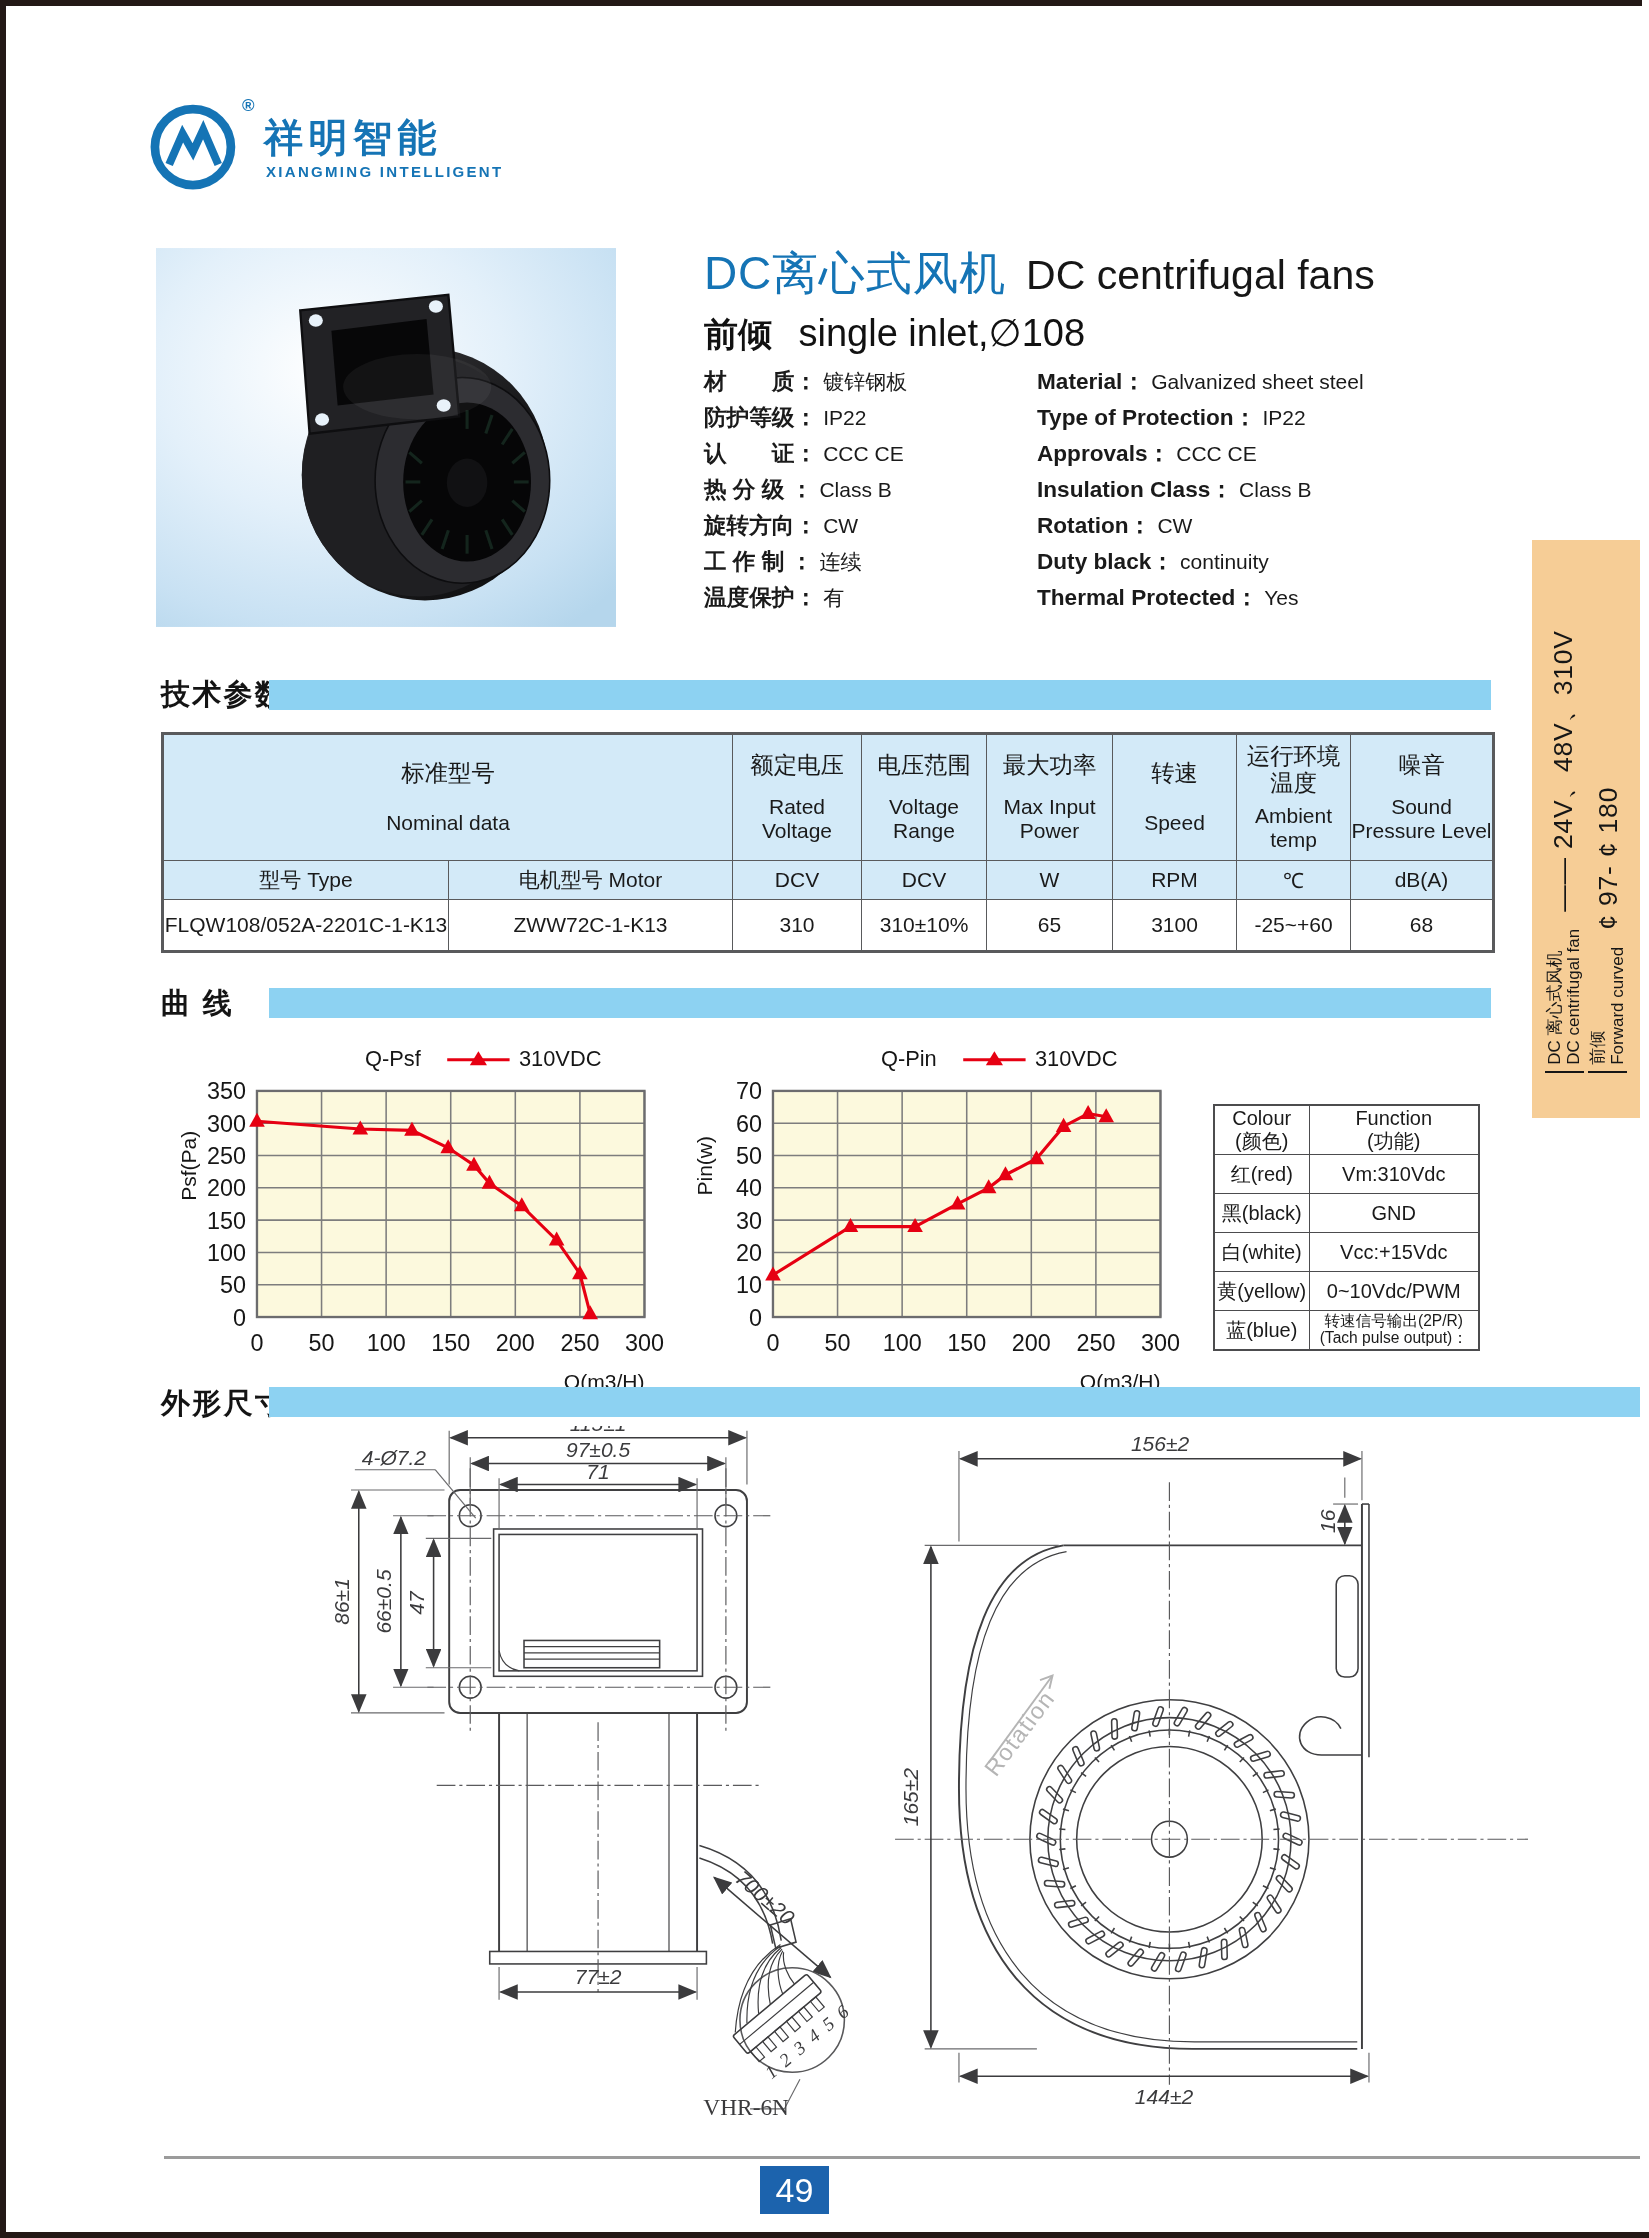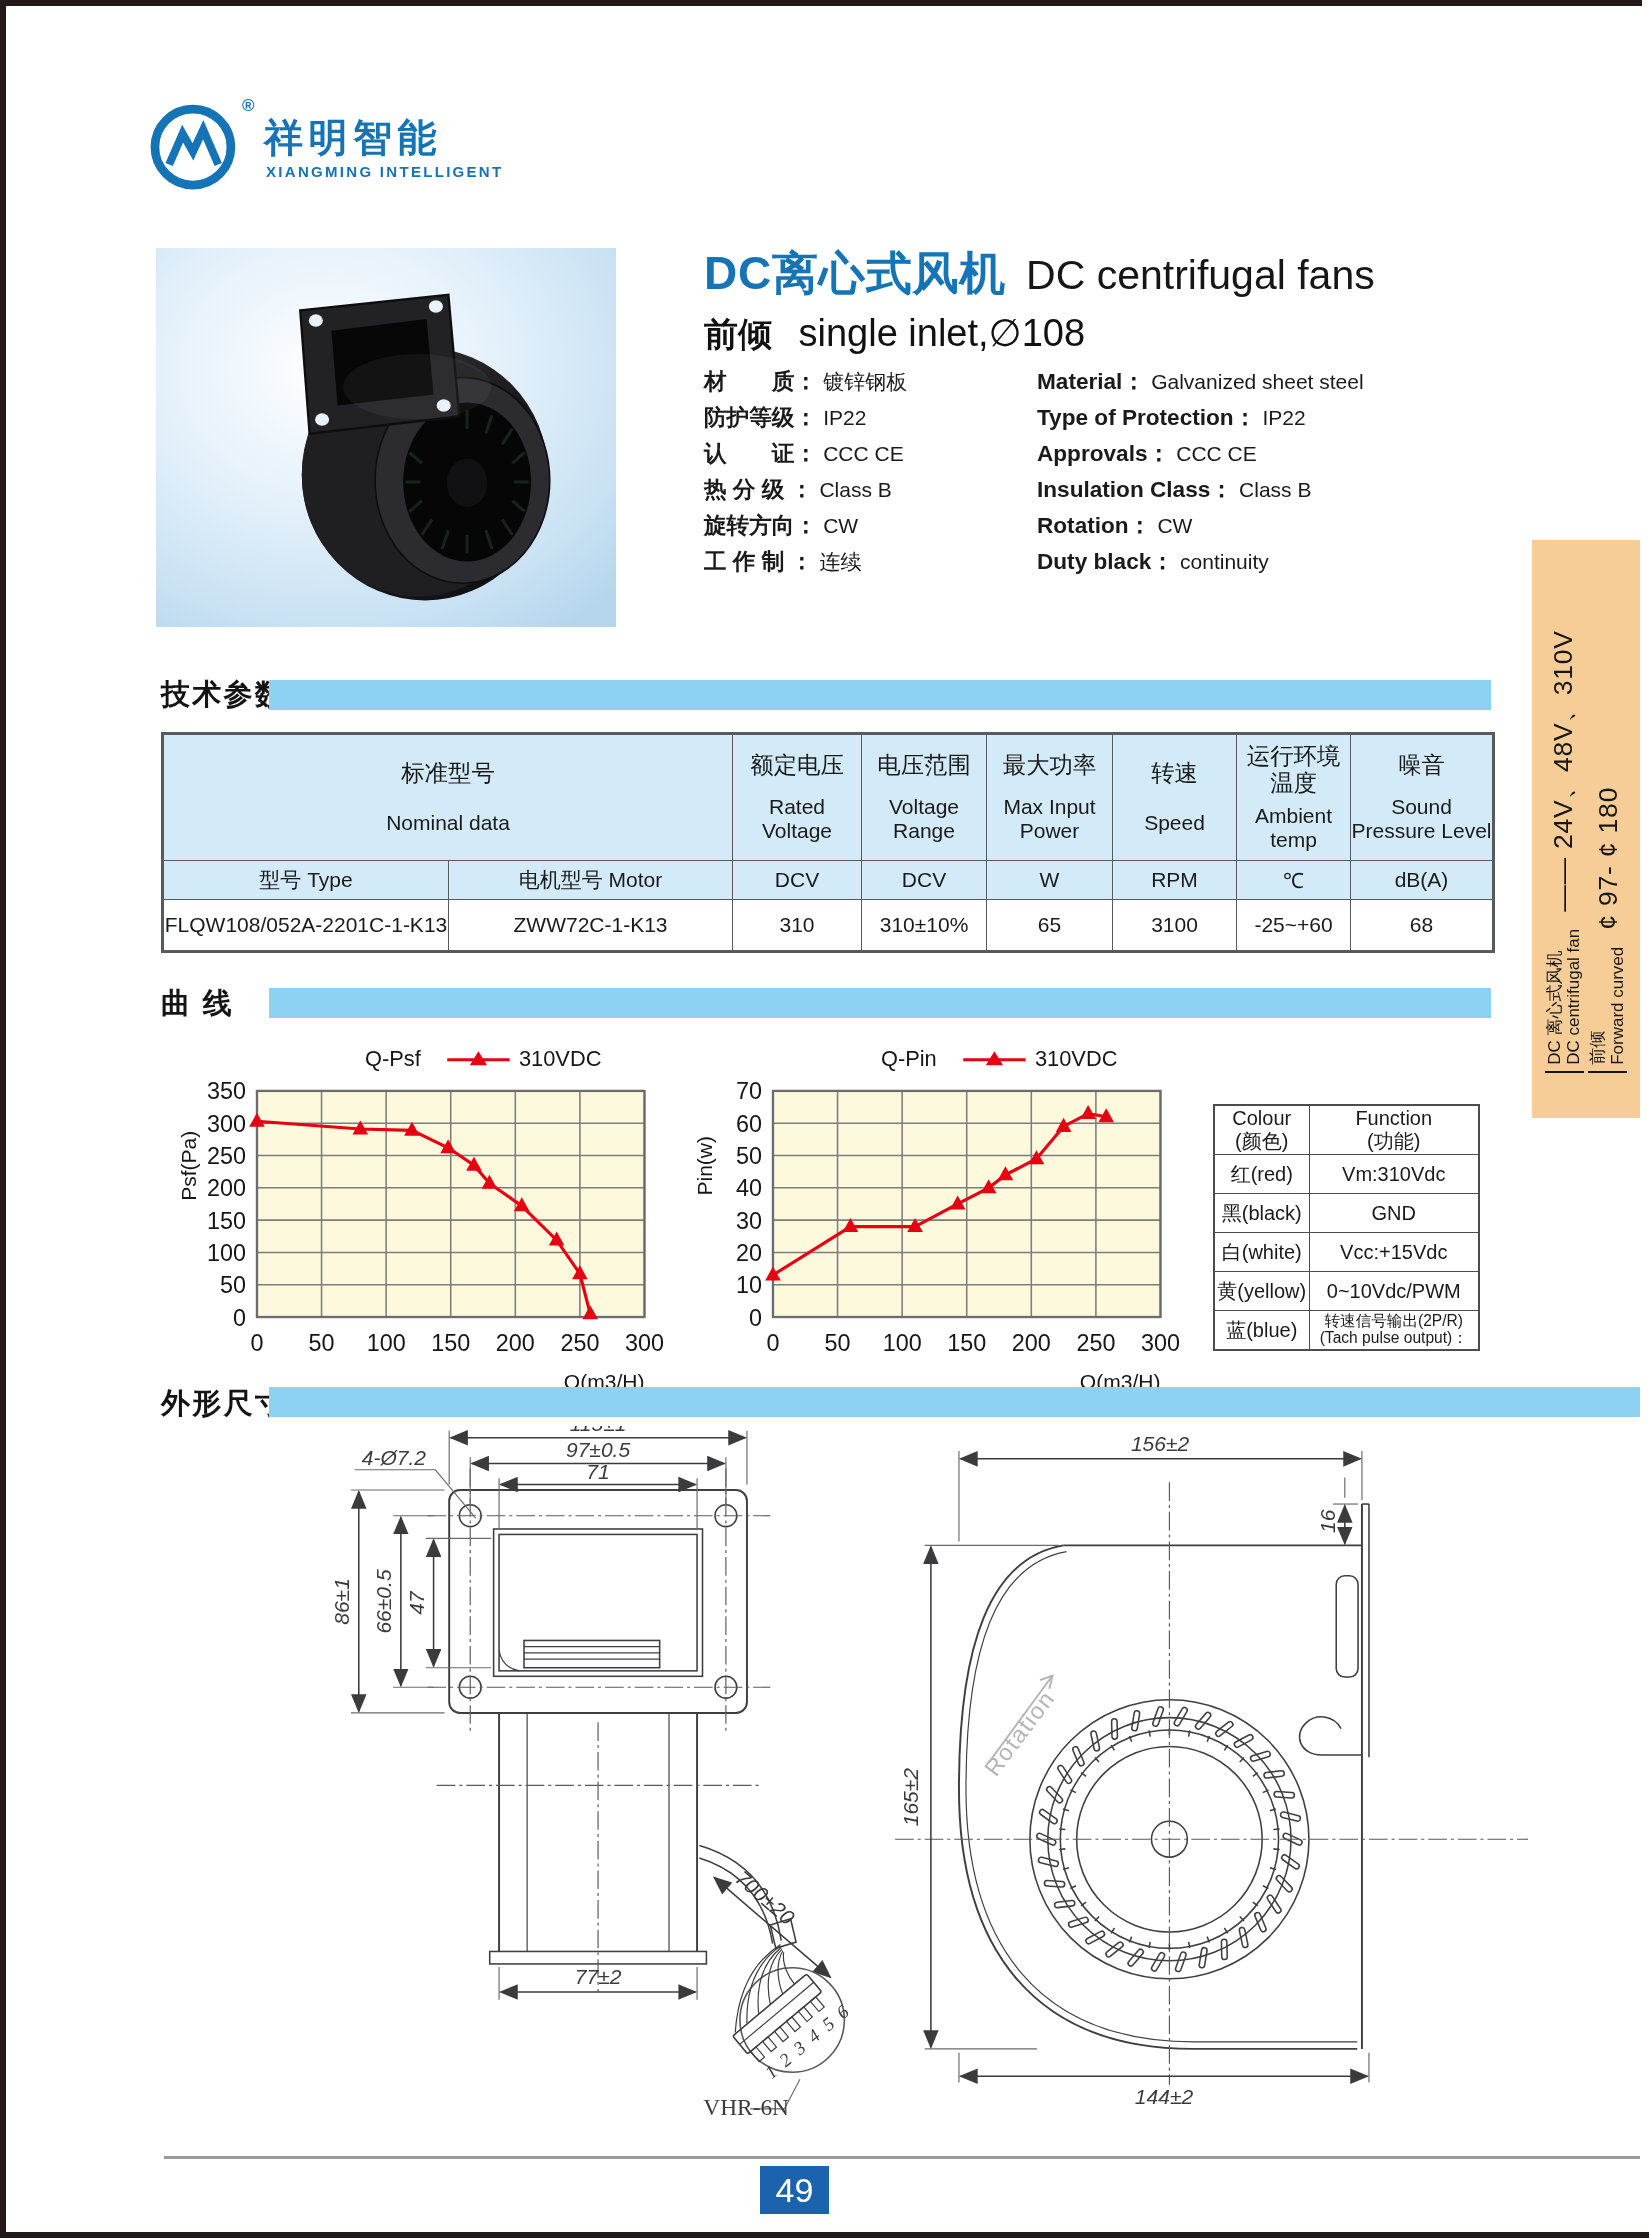--- a/index.html
+++ b/index.html
@@ -13,21 +13,21 @@
   
   #logo{left:147px;top:98px;width:405px;height:133px;}
   #logo .cn{position:absolute;left:117px;top:12.5px;font-size:39px;font-weight:bold;color:#1574b5;letter-spacing:5.5px;}
   #logo .en{position:absolute;left:119px;top:65px;font-size:15px;font-weight:bold;color:#1574b5;letter-spacing:2.3px;}
   #logo .reg{position:absolute;left:95px;top:-1.6px;font-size:17px;color:#1574b5;font-weight:bold;}
   
   #photo{left:156px;top:248px;width:460px;height:379px;}
   
   #title{left:704px;top:243px;width:787px;}
   .t1{display:flex;align-items:baseline;gap:20px;}
-  .t1 .cn{font-size:46px;font-weight:bold;color:#1574b5;letter-spacing:0.8px;}
+  .t1 .cn{font-size:46px;font-weight:normal;color:#1574b5;letter-spacing:0.8px;}
   .t1 .en{font-size:41px;color:#161616;}
   .t2{display:flex;align-items:baseline;gap:26.5px;margin-top:6.2px;}
   .t2 .cn{font-size:34px;font-weight:bold;color:#111;}
   .t2 .en{font-size:38px;color:#111;}
   
   #specs{left:704px;top:363px;width:803px;}
   .spec-row{display:flex;height:36px;align-items:center;}
   .spec-cn{width:333px;display:flex;align-items:baseline;}
   .spec-en{display:flex;align-items:baseline;}
   .lab{font-weight:bold;font-size:22.6px;white-space:pre;}
@@ -202,20 +202,30 @@
         </div>
       </div>
       <div class="spec-row">
         <div class="spec-cn">
           <span class="lab">工 作 制 ：</span>
           <span class="val">连续</span>
         </div>
         <div class="spec-en">
           <span class="lab">Duty black：</span>
           <span class="val">continuity</span>
+        </div>
+      </div>
+      <div class="spec-row">
+        <div class="spec-cn">
+          <span class="lab">温度保护：</span>
+          <span class="val">有</span>
+        </div>
+        <div class="spec-en">
+          <span class="lab">Thermal Protected：</span>
+          <span class="val">Yes</span>
         </div>
       </div>
     </div>
 
   <div class="abs seclabel" style="left:161px;top:675px;">技术参数</div>
   <div class="abs banner" style="left:269px;top:680px;width:1222px;"></div>
 
   <table class="abs" id="techtbl">
     <colgroup>
         <col style="width:286px">

